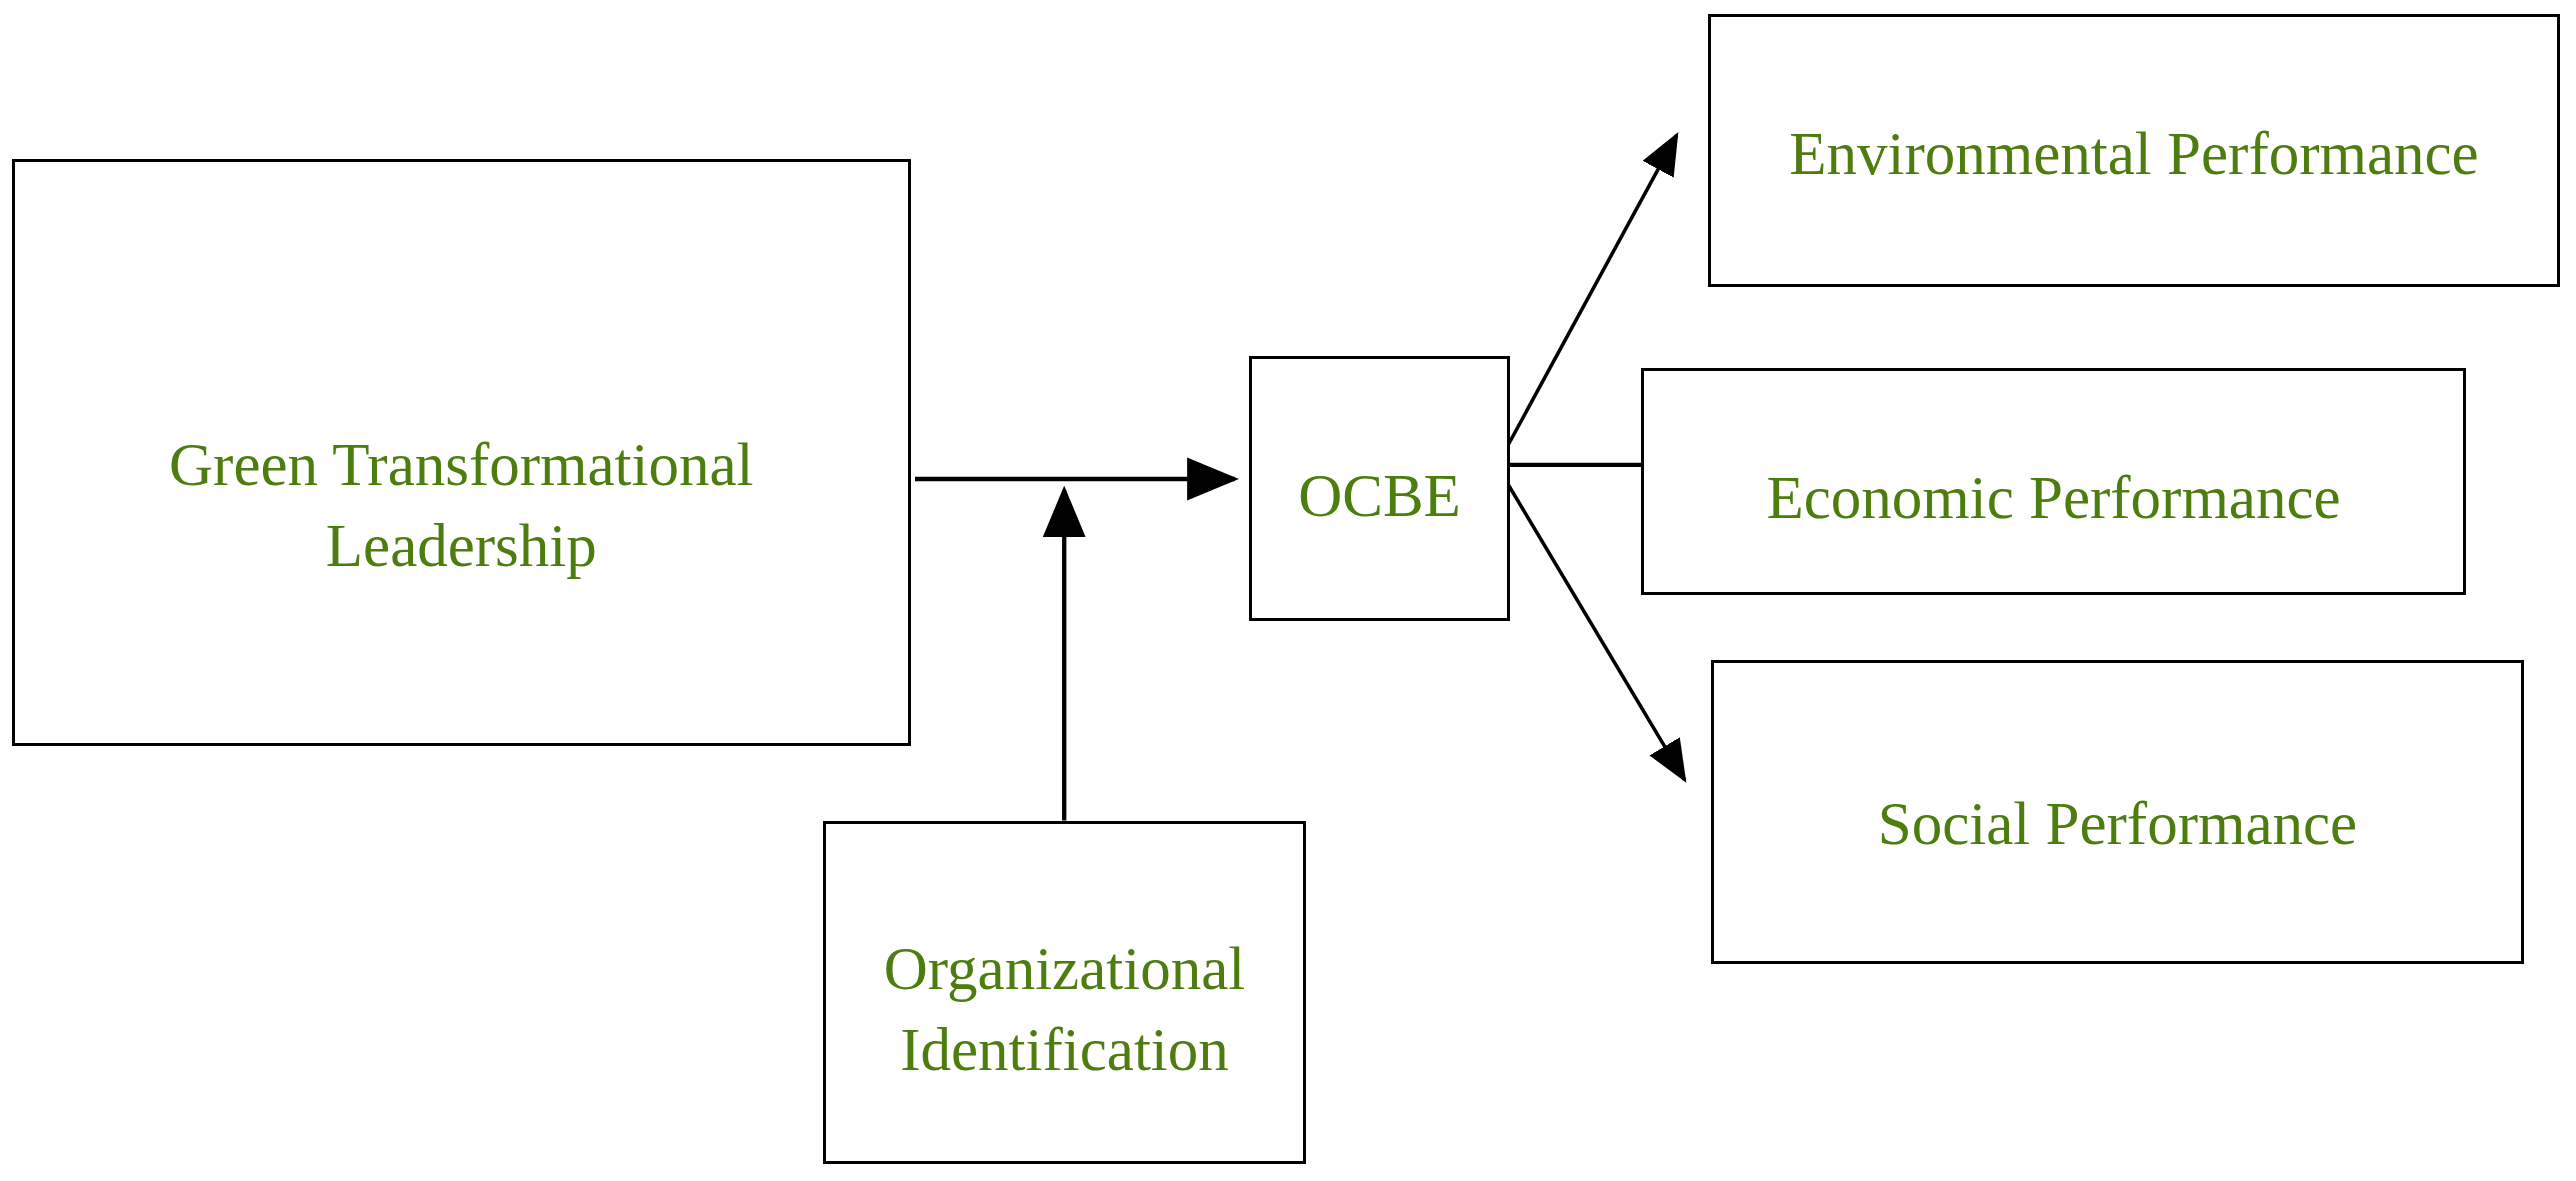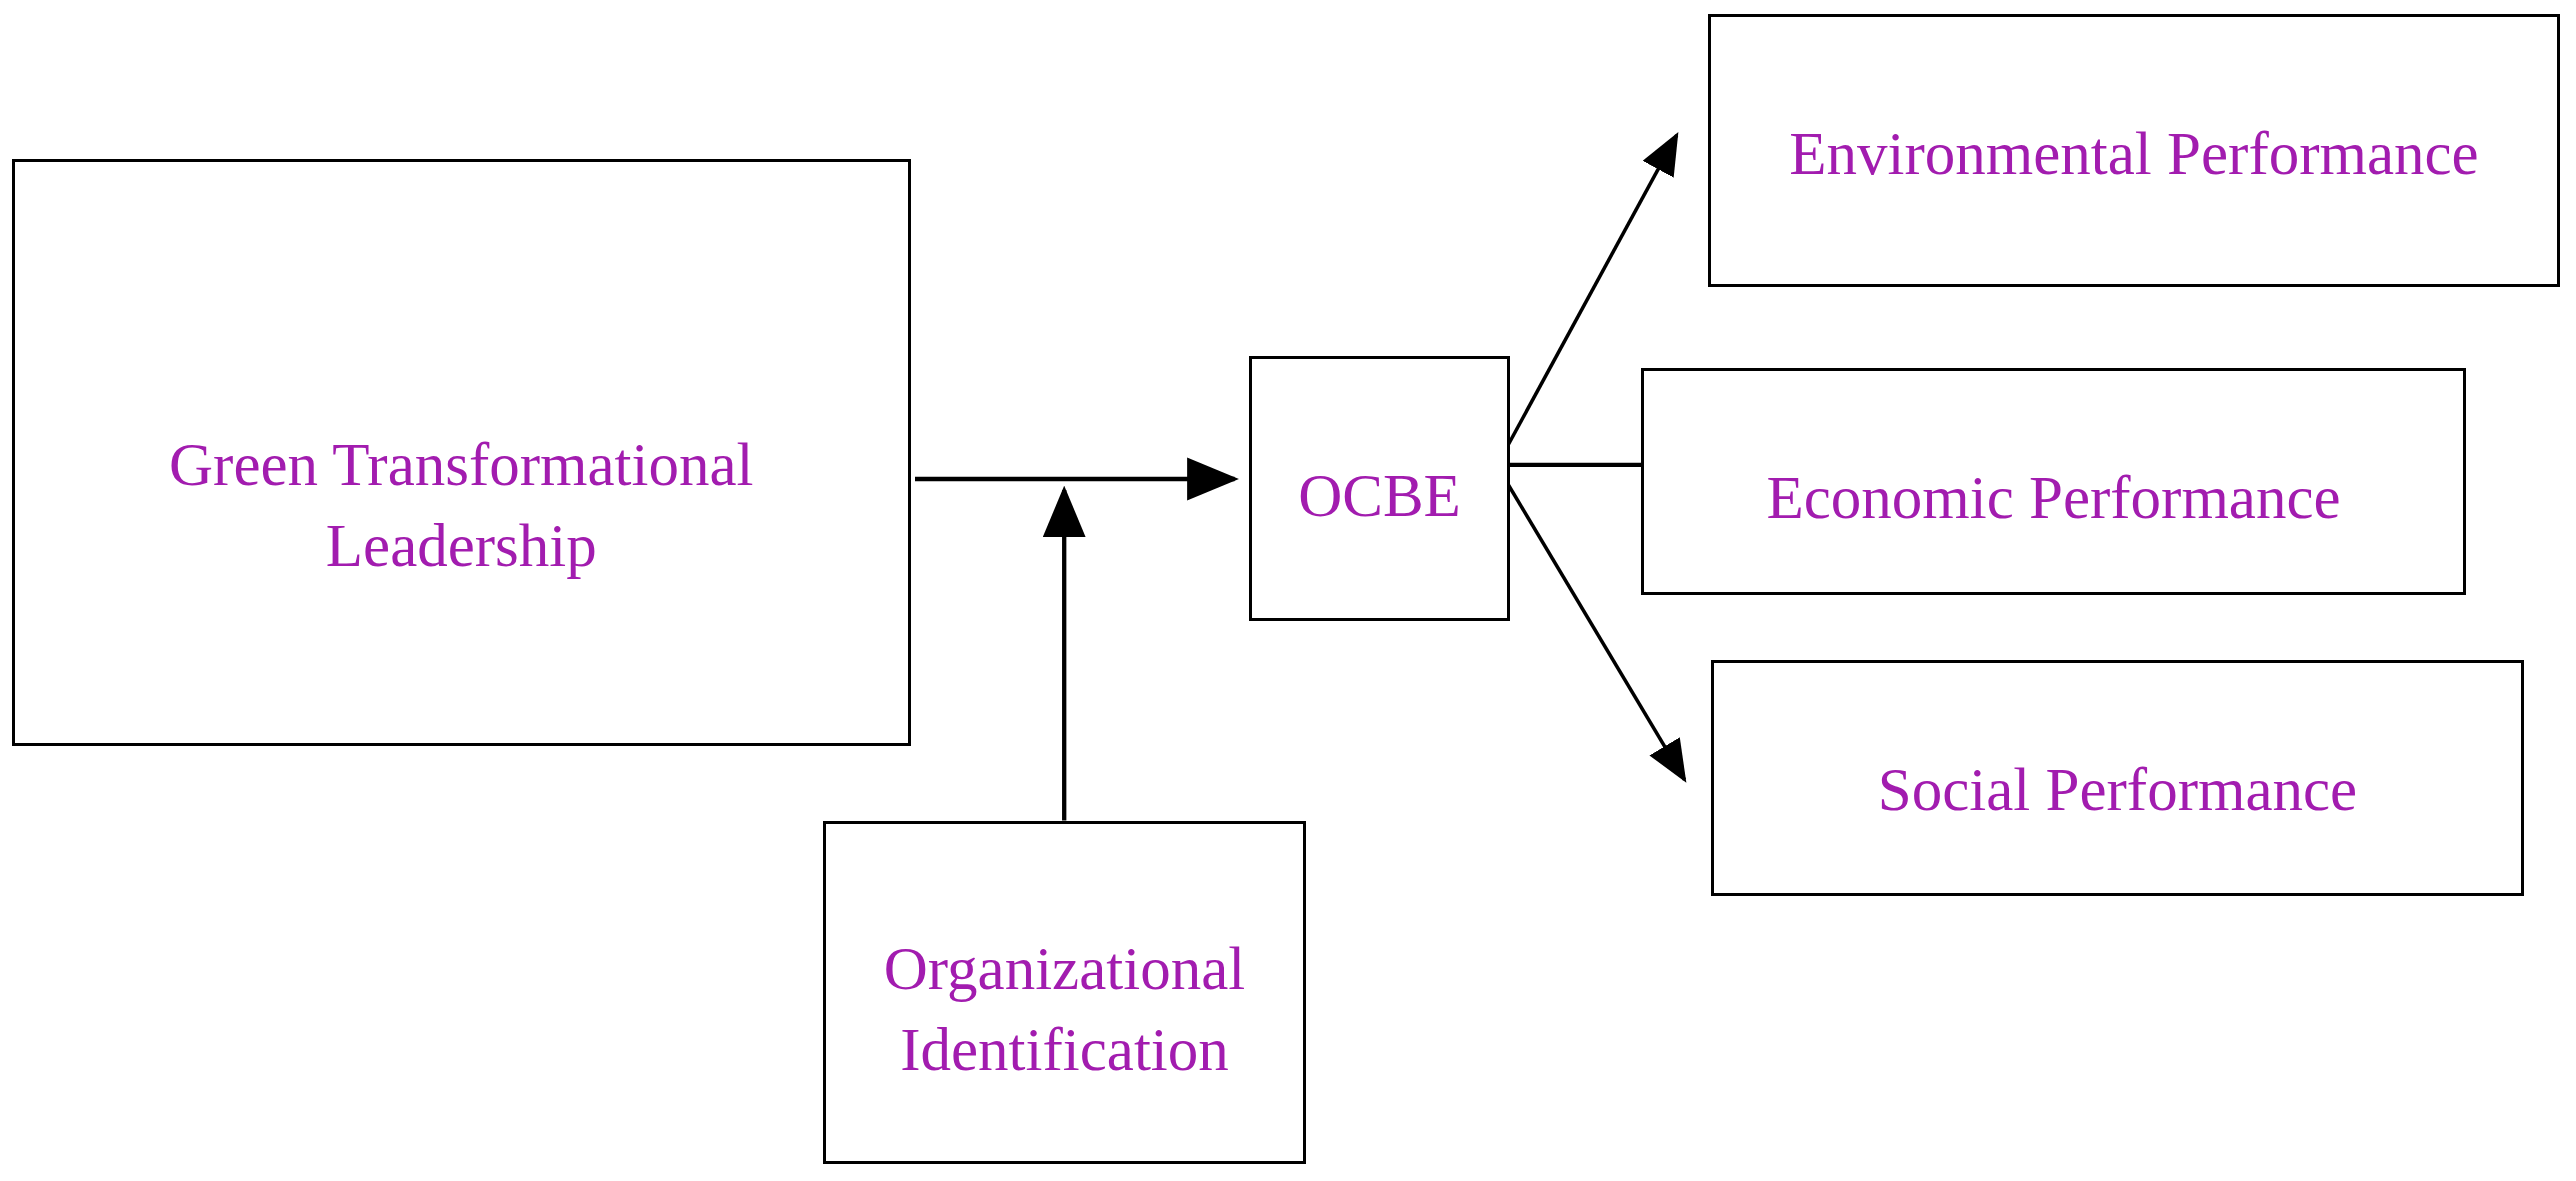--- a/index.html
+++ b/index.html
@@ -17,39 +17,39 @@
   }
   .node {
     position: absolute;
     box-sizing: border-box;
     border: 3.9px solid #000000;
     background: #ffffff;
     display: flex;
     align-items: center;
     justify-content: center;
     text-align: center;
-    color: #a21caf;
+    color: #4d7c0f;
     font-size: 61px;
     line-height: 1.32;
   }
   .node .label {
     display: block;
   }
   
   #node-gtl  { left: 11.8px;   top: 159px;  width: 899px; height: 587px; }
   #node-gtl .label  { max-width: 801px; transform: translateY(53px); }
   #node-oi   { left: 823px; top: 821px; width: 483px;  height: 343px; }
   #node-oi .label   { max-width: 471px;  transform: translateY(17.3px); }
   #node-ocbe { left: 1241px; top: 356px;  width: 261px;  height: 265px; margin-left: 8px; }
   #node-ocbe .label { transform: translateY(7.9px); }
   #node-env  { left: 1708px; top: 14px;   width: 852px; height: 273px; }
   #node-env .label  { transform: translateY(3.9px); }
   #node-eco  { left: 1641px; top: 368px;  width: 825px; height: 227px; }
   #node-eco .label  { transform: translateY(17.3px); }
-  #node-soc  { left: 1711px; top: 660px;  width: 813px; height: 236px; }
+  #node-soc  { left: 1711px; top: 660px;  width: 813px; height: 304px; }
   #node-soc .label  { transform: translateY(11.8px); }
 
   #edges {
     position: absolute;
     left: 0;
     top: 0;
     pointer-events: none;
   }
   .edge {
     stroke: #000000;

